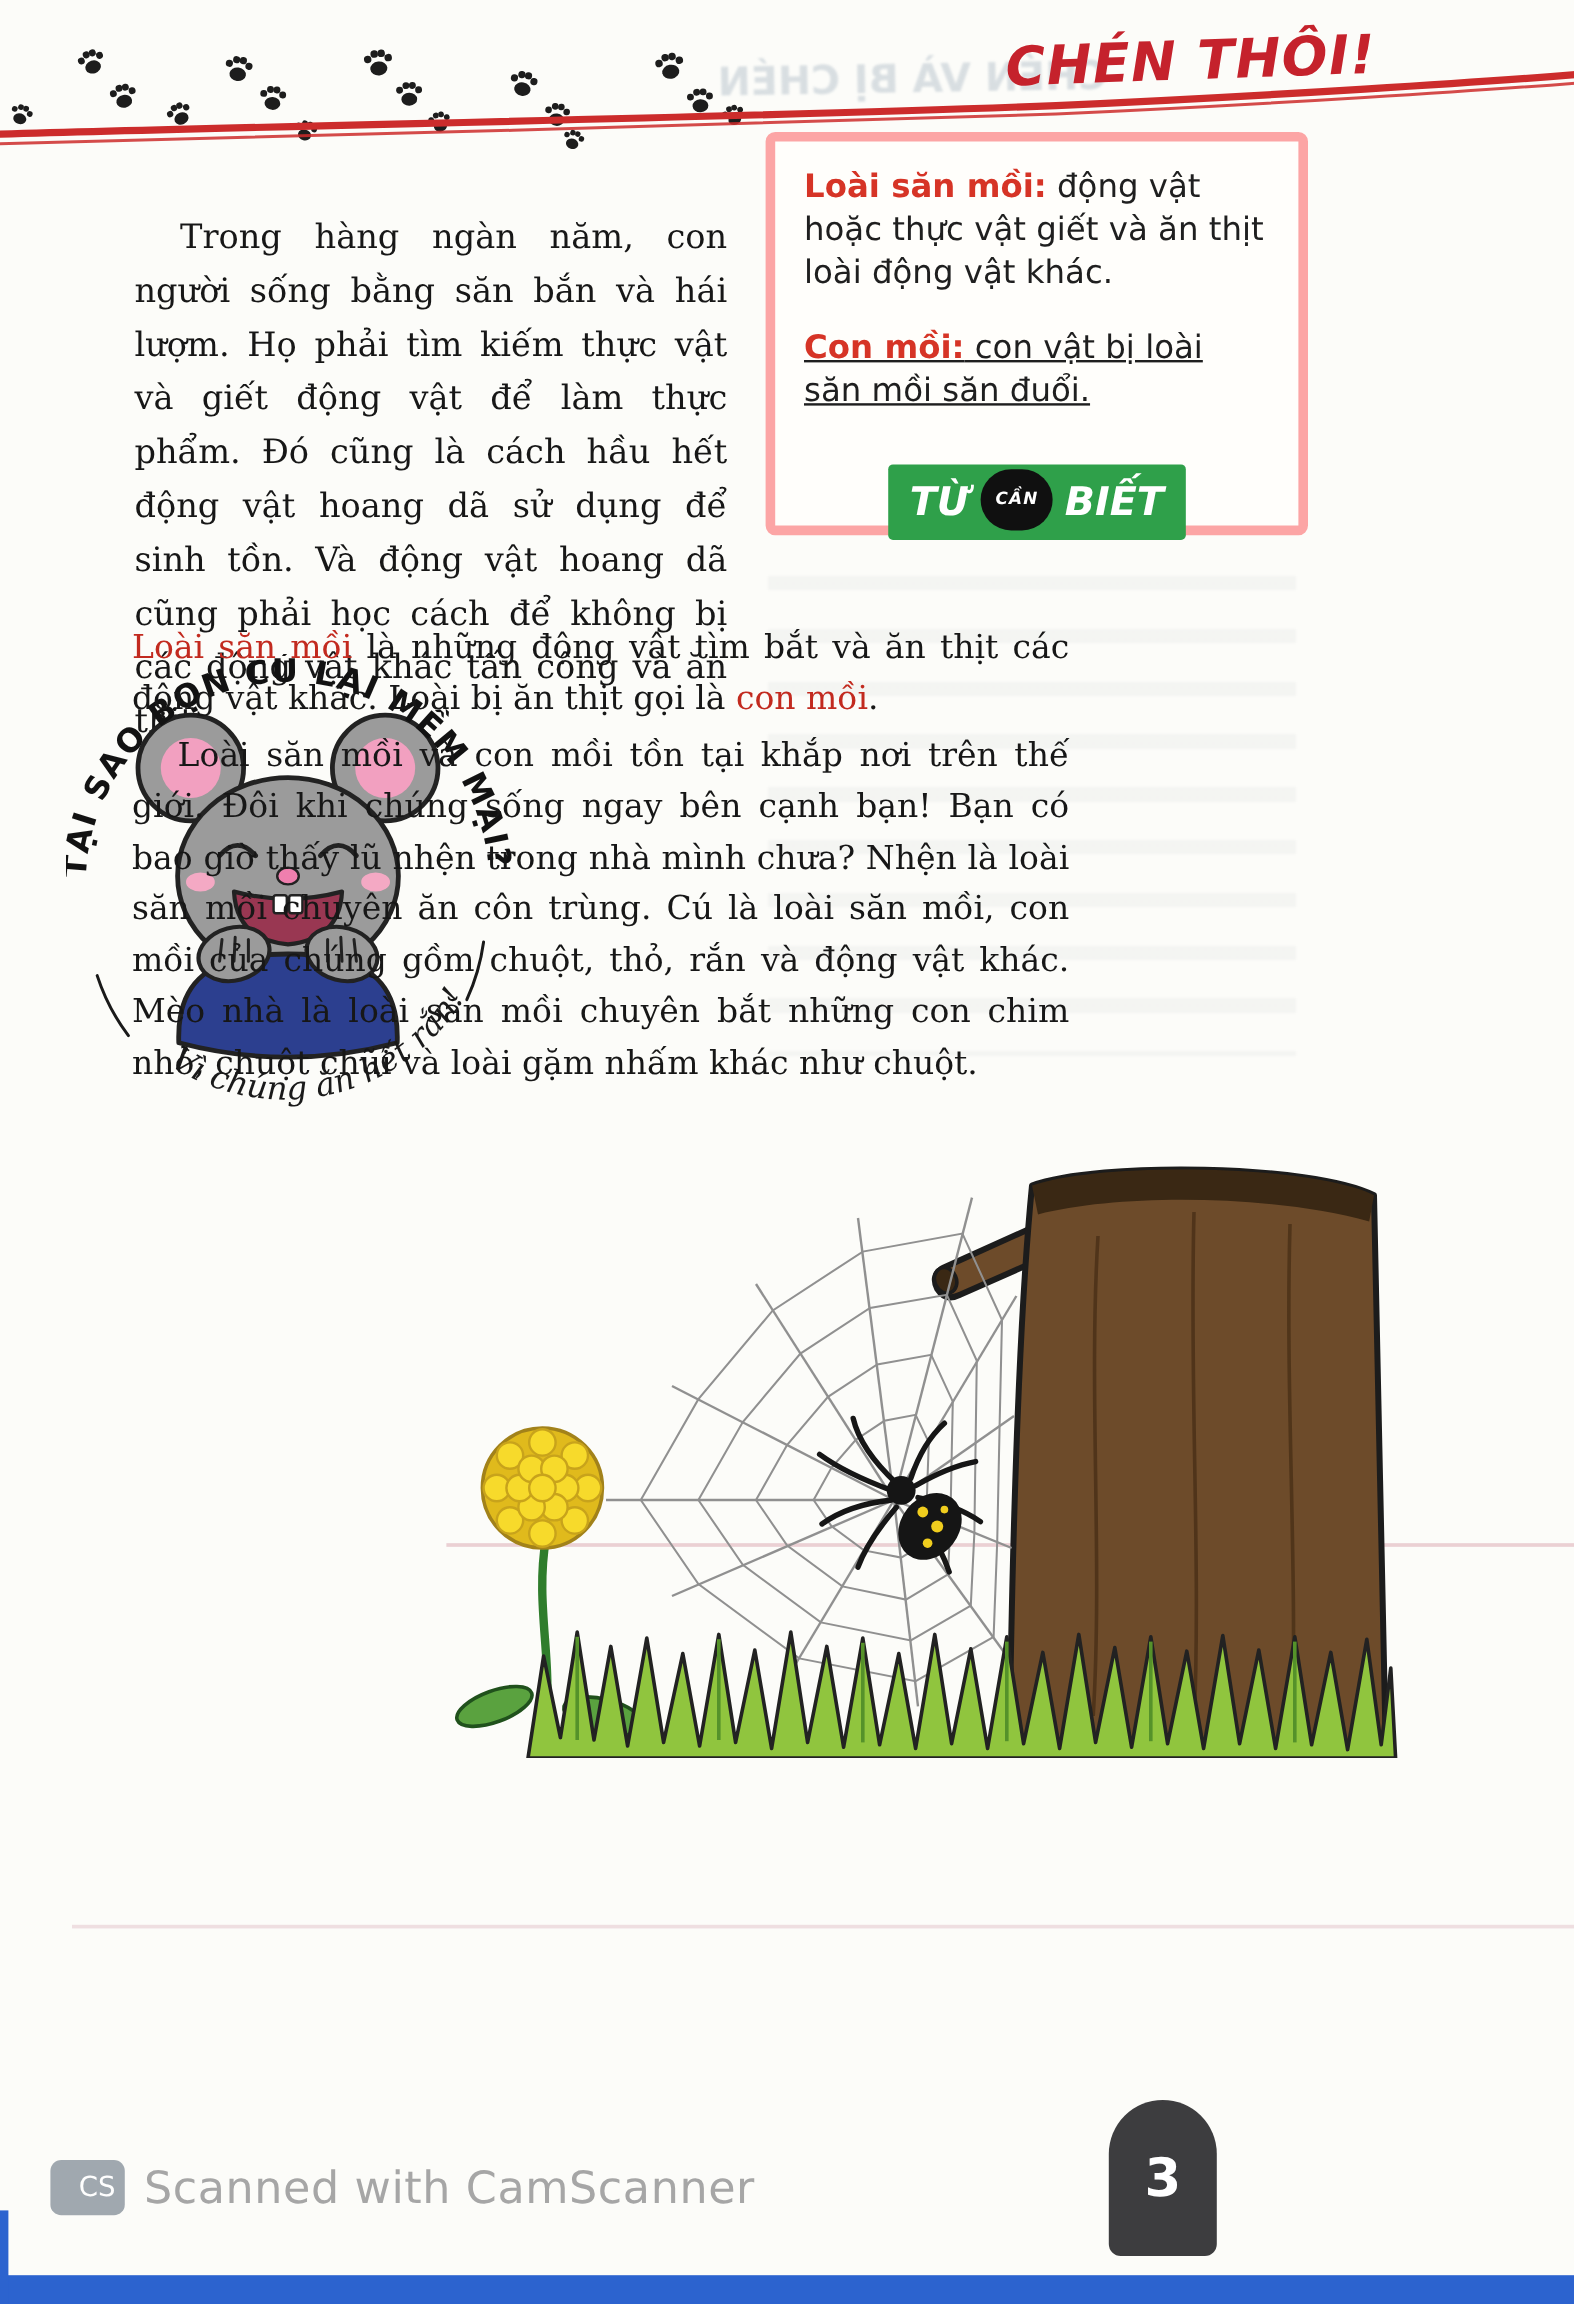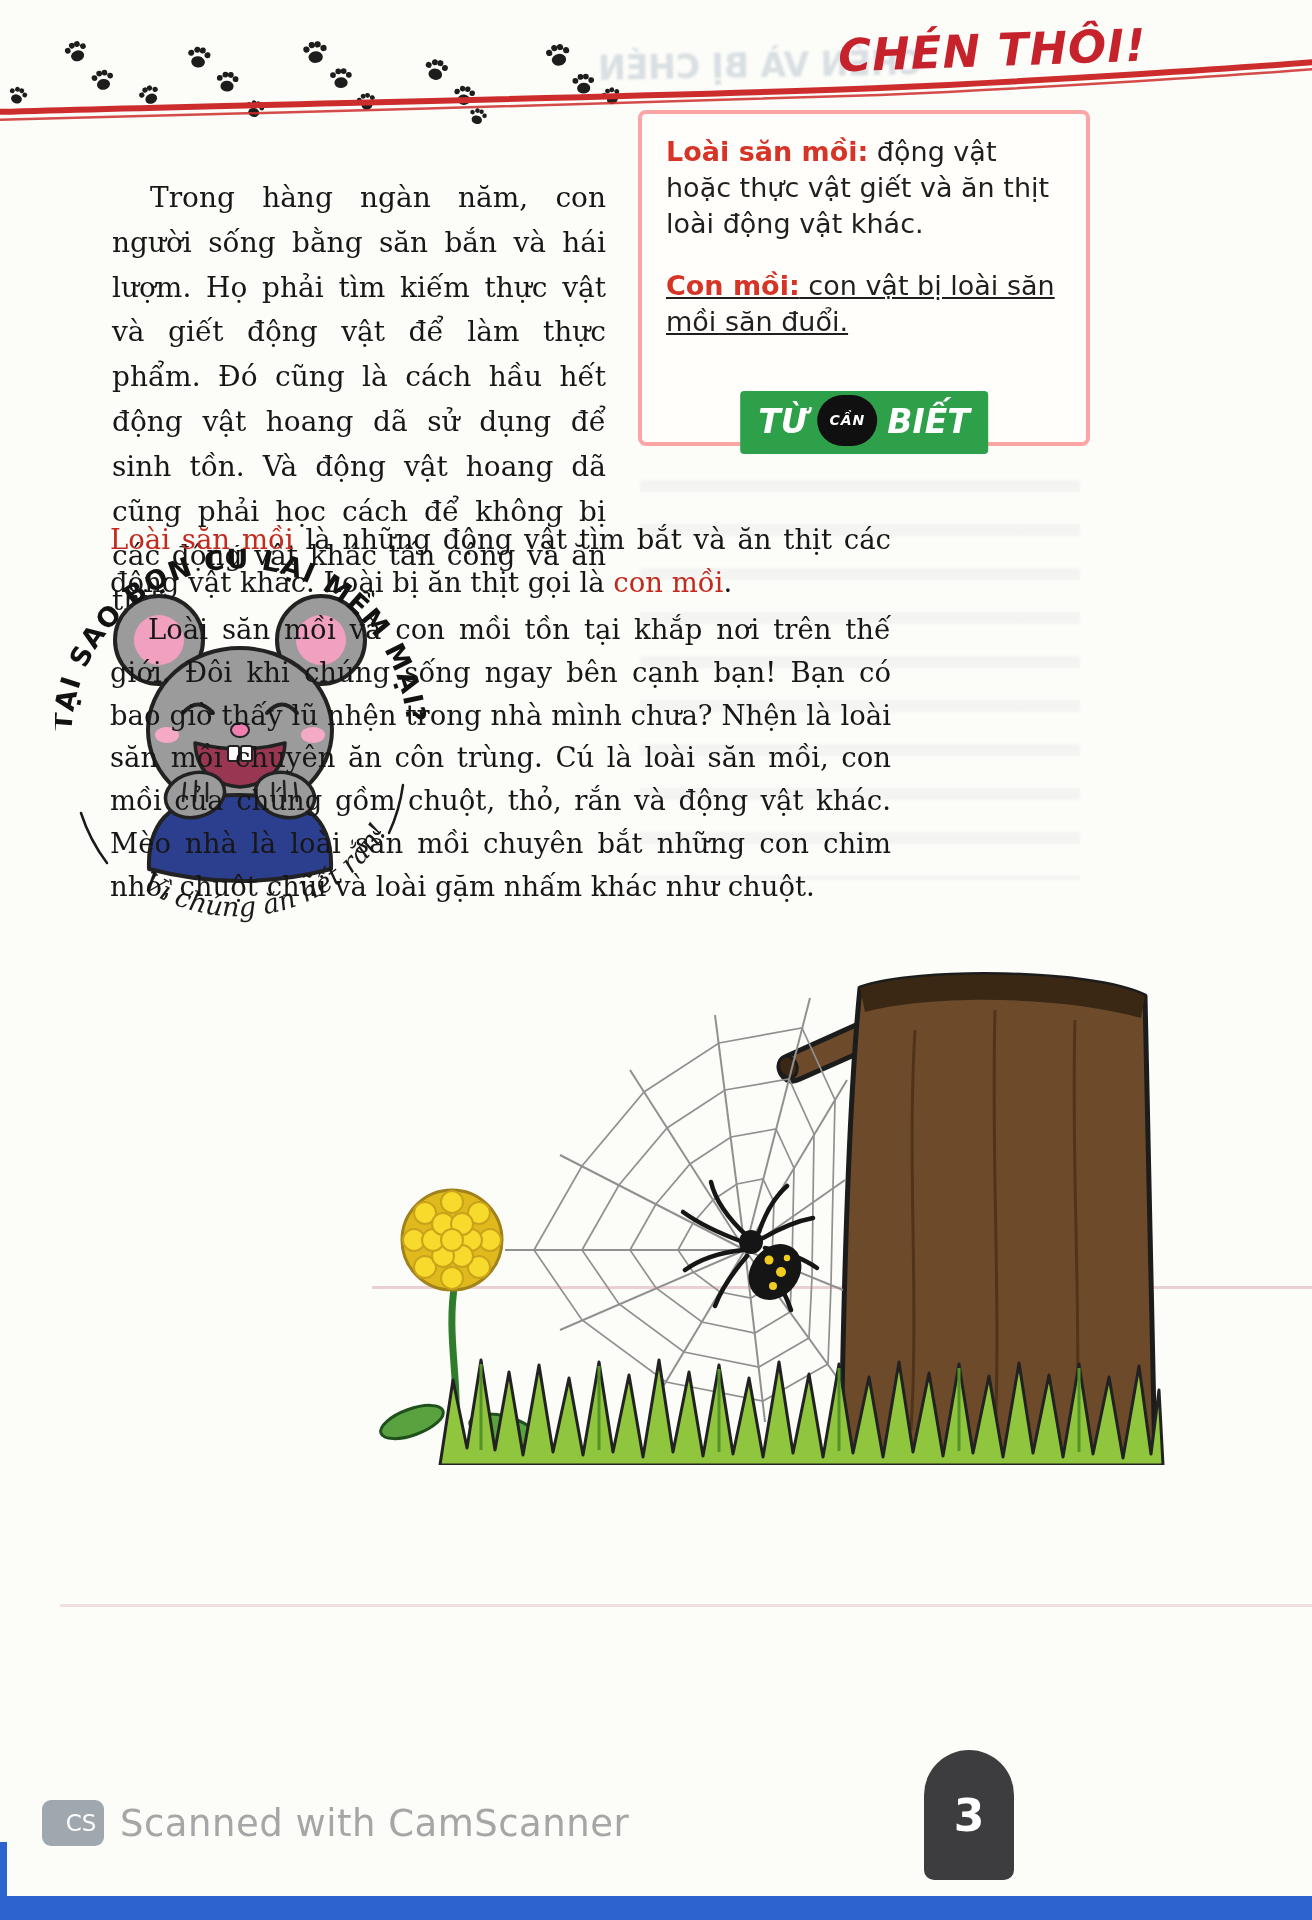--- a/index.html
+++ b/index.html
@@ -18,21 +18,21 @@
   }
   .bleed-title{
     position:absolute; left:598px; top:46px; z-index:1;
     font-family:"DejaVu Sans",sans-serif; font-weight:800; font-size:33px;
     color:#aebbc6; opacity:.45; transform:scaleX(-1) rotate(1deg);
     filter:blur(1px); white-space:nowrap;
   }
   
   .vocab-box{
     position:absolute; left:638px; top:110px; width:452px; min-height:336px;
-    box-sizing:border-box; border:4px solid #fca5a5; border-radius:8px;
+    box-sizing:border-box; border:8px solid #fca5a5; border-radius:8px;
     background:#fffefb; padding:20px 24px 64px; z-index:2;
     font-family:"DejaVu Sans","Liberation Sans",sans-serif;
     font-size:27px; line-height:1.33; color:#1f1f1f;
   }
   .vocab-entry{margin:0;}
   .vocab-entry + .vocab-entry{margin-top:26px;text-decoration:underline;}
   .vocab-term{color:#d63426; font-weight:bold;}
   .vocab-banner{
     position:absolute; left:50%; bottom:-12px; transform:translateX(-50%);
     background:#2fa04a; color:#fff; border-radius:4px;

